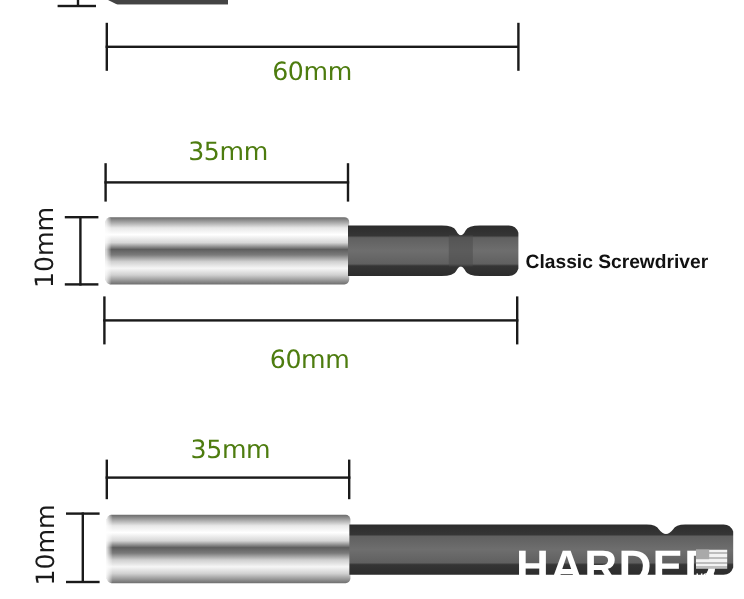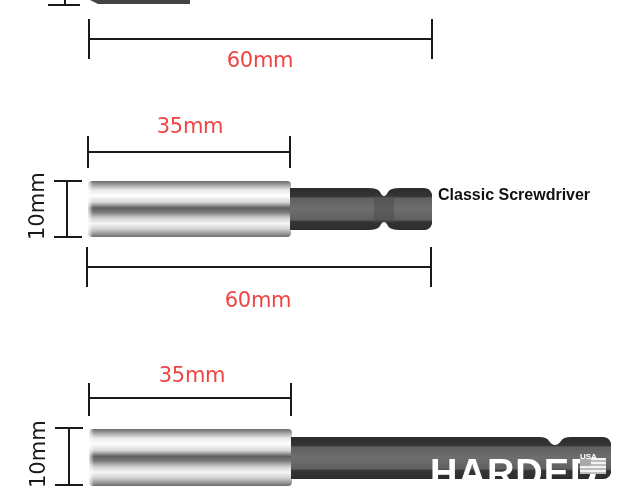--- a/index.html
+++ b/index.html
@@ -1,20 +1,20 @@
 <!DOCTYPE html>
 <html><head>
   <meta charset="utf-8">
   <style>
     html, body { margin: 0; padding: 0; background: #ffffff; }
     body { width: 620px; height: 499px; position: relative; overflow: hidden; font-family: "DejaVu Sans", sans-serif; }
     .abs { position: absolute; }
     .line-h { position: absolute; height: 2px; background: #1a1a1a; }
     .line-v { position: absolute; width: 2px; background: #1a1a1a; }
-    .dim-label { position: absolute; font-family: "DejaVu Sans", sans-serif; font-size: 21px; color: #ef4444; text-align: center; letter-spacing: -0.3px; }
+    .dim-label { position: absolute; font-family: "DejaVu Sans", sans-serif; font-size: 21px; color: #4d7c0f; text-align: center; letter-spacing: -0.3px; }
     .dim-label-v { position: absolute; font-family: "DejaVu Sans", sans-serif; font-size: 21px; color: #1a1a1a; transform: rotate(-90deg); transform-origin: center center; white-space: nowrap; text-align: center; }
     .sleeve {
       position: absolute; border-radius: 4px;
       background: linear-gradient(to bottom,
         #6b6b6b 0%, #9a9a9a 6%, #e8e8e8 16%, #ffffff 26%, #d6d6d6 38%,
         #5e5e5e 48%, #7a7a7a 56%, #cfcfcf 66%, #f6f6f6 76%, #d0d0d0 86%, #6e6e6e 100%);
     }
     .sleeve-cap { position: absolute; top: 0; bottom: 0; width: 5px; border-radius: 4px;
       background: linear-gradient(to right, rgba(255,255,255,0.8), rgba(255,255,255,0)); }
     .caption { position: absolute; font-family: "Liberation Sans", sans-serif; font-weight: bold; font-size: 16px; line-height: 19px; color: #111; }
@@ -64,21 +64,21 @@
         <stop offset="0.5" stop-color="#6e6e6e"></stop>
         <stop offset="0.76" stop-color="#606060"></stop>
         <stop offset="0.8" stop-color="#353535"></stop>
         <stop offset="1" stop-color="#2c2c2c"></stop>
       </linearGradient>
     </defs>
     <path d="M0,2 L78,2 Q88,2 90,6 Q94,14 98,6 Q100,2 110,2 L134,2 Q140,2 142,8 L142,38 Q140,44 134,44 L110,44 Q100,44 98,40 Q94,32 90,40 Q88,44 78,44 L0,44 Z" fill="url(#hexg)"></path>
     <path d="M84,10 L104,10 L104,36 L84,36 Z" fill="#4a4a4a" opacity="0.5"></path>
   </svg>
 
-  <div class="caption" style="left:438px; top:185px;">
+  <div class="caption" style="left:438px; top:209px;">
     <div>Classic Screwdriver</div>
   </div>
 
   <div class="line-v" style="left:86px; top:247px; height:40px;"></div>
   <div class="line-v" style="left:430px; top:247px; height:40px;"></div>
   <div class="line-h" style="left:86px; top:266px; width:346px;"></div>
   <div class="dim-label" style="left:208px; top:288px; width:100px;">60mm</div>
 </div>
 
 <div>
@@ -107,14 +107,14 @@
         <stop offset="0.76" stop-color="#606060"></stop>
         <stop offset="0.8" stop-color="#353535"></stop>
         <stop offset="1" stop-color="#2c2c2c"></stop>
       </linearGradient>
     </defs>
     <path d="M0,2 L248,2 Q256,2 258,6 Q264,14 270,6 Q272,2 280,2 L312,2 Q318,2 320,8 L320,38 Q318,44 312,44 L0,44 Z" fill="url(#hexg2)"></path>
   </svg>
 
   <div class="watermark" style="left:430px; top:454px;">HARDED</div>
   <div class="flag" style="left:580px; top:458px;"></div>
-  <div class="abs" style="left:580px; top:452px; font-family:'Liberation Sans',sans-serif; font-weight:bold; font-size:8px; color:#fff;">USA</div>
+  <div class="abs" style="left:580px; top:476px; font-family:'Liberation Sans',sans-serif; font-weight:bold; font-size:8px; color:#fff;">USA</div>
 </div>
 
 </body></html>

